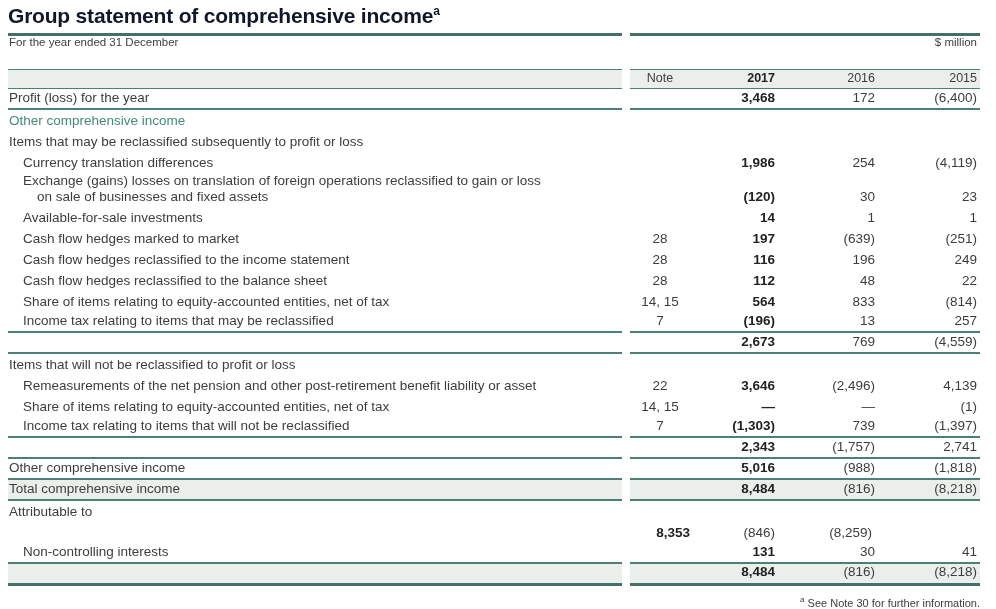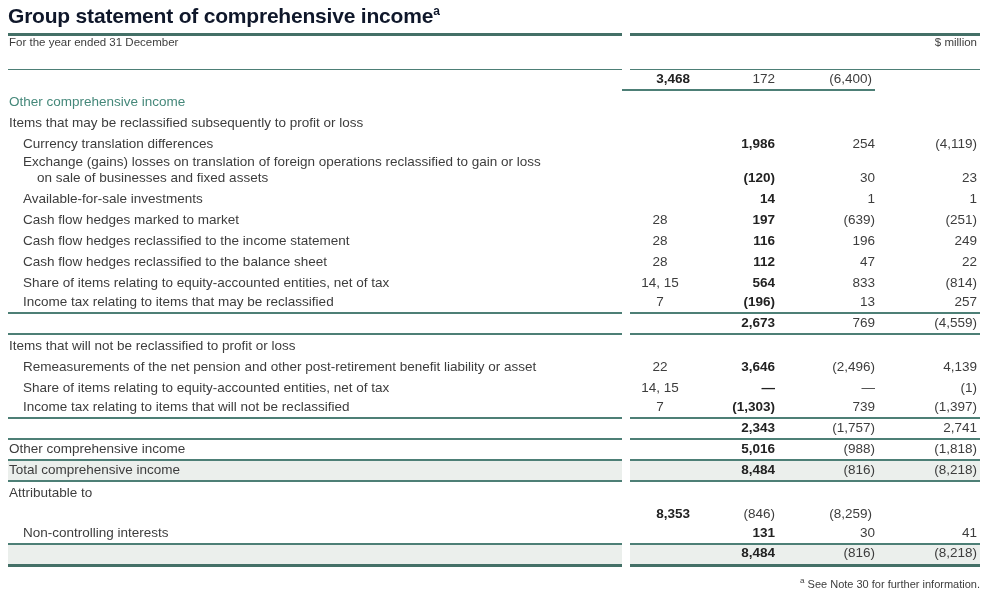--- a/index.html
+++ b/index.html
@@ -74,23 +74,34 @@
     <div class="cell label">
         <span class="l1">For the year ended 31 December</span>
       </div>
     <div class="cell gap"></div>
     <div class="cell note"></div>
     <div class="cell v v2017h"></div>
     <div class="cell v"></div>
     <div class="cell v v2015">$ million</div>
   </div>
 
+  <div class="row cols-row shaded rule-thin">
+    <div class="cell label"></div>
+    <div class="cell gap"></div>
+    <div class="cell note">Note</div>
+    <div class="cell v v2017">2017</div>
+    <div class="cell v">2016</div>
+    <div class="cell v v2015">2015</div>
+  </div>
 
   <div>
       <div class="row rule">
+    <div class="cell label">
+          <span class="l1">Profit (loss) for the year</span>
+        </div>
     <div class="cell gap"></div>
     <div class="cell note"></div>
     <div class="cell v v2017">3,468</div>
     <div class="cell v v2016">172</div>
     <div class="cell v v2015">(6,400)</div>
   </div>
       <div class="row green">
     <div class="cell label">
           <span class="l1">Other comprehensive income</span>
         </div>
@@ -161,21 +172,21 @@
     <div class="cell v v2016">196</div>
     <div class="cell v v2015">249</div>
   </div>
       <div class="row indent">
     <div class="cell label">
           <span class="l1">Cash flow hedges reclassified to the balance sheet</span>
         </div>
     <div class="cell gap"></div>
     <div class="cell note">28</div>
     <div class="cell v v2017">112</div>
-    <div class="cell v v2016">47</div>
+    <div class="cell v v2016">48</div>
     <div class="cell v v2015">22</div>
   </div>
       <div class="row indent">
     <div class="cell label">
           <span class="l1">Share of items relating to equity-accounted entities, net of tax</span>
         </div>
     <div class="cell gap"></div>
     <div class="cell note">14, 15</div>
     <div class="cell v v2017">564</div>
     <div class="cell v v2016">833</div>

